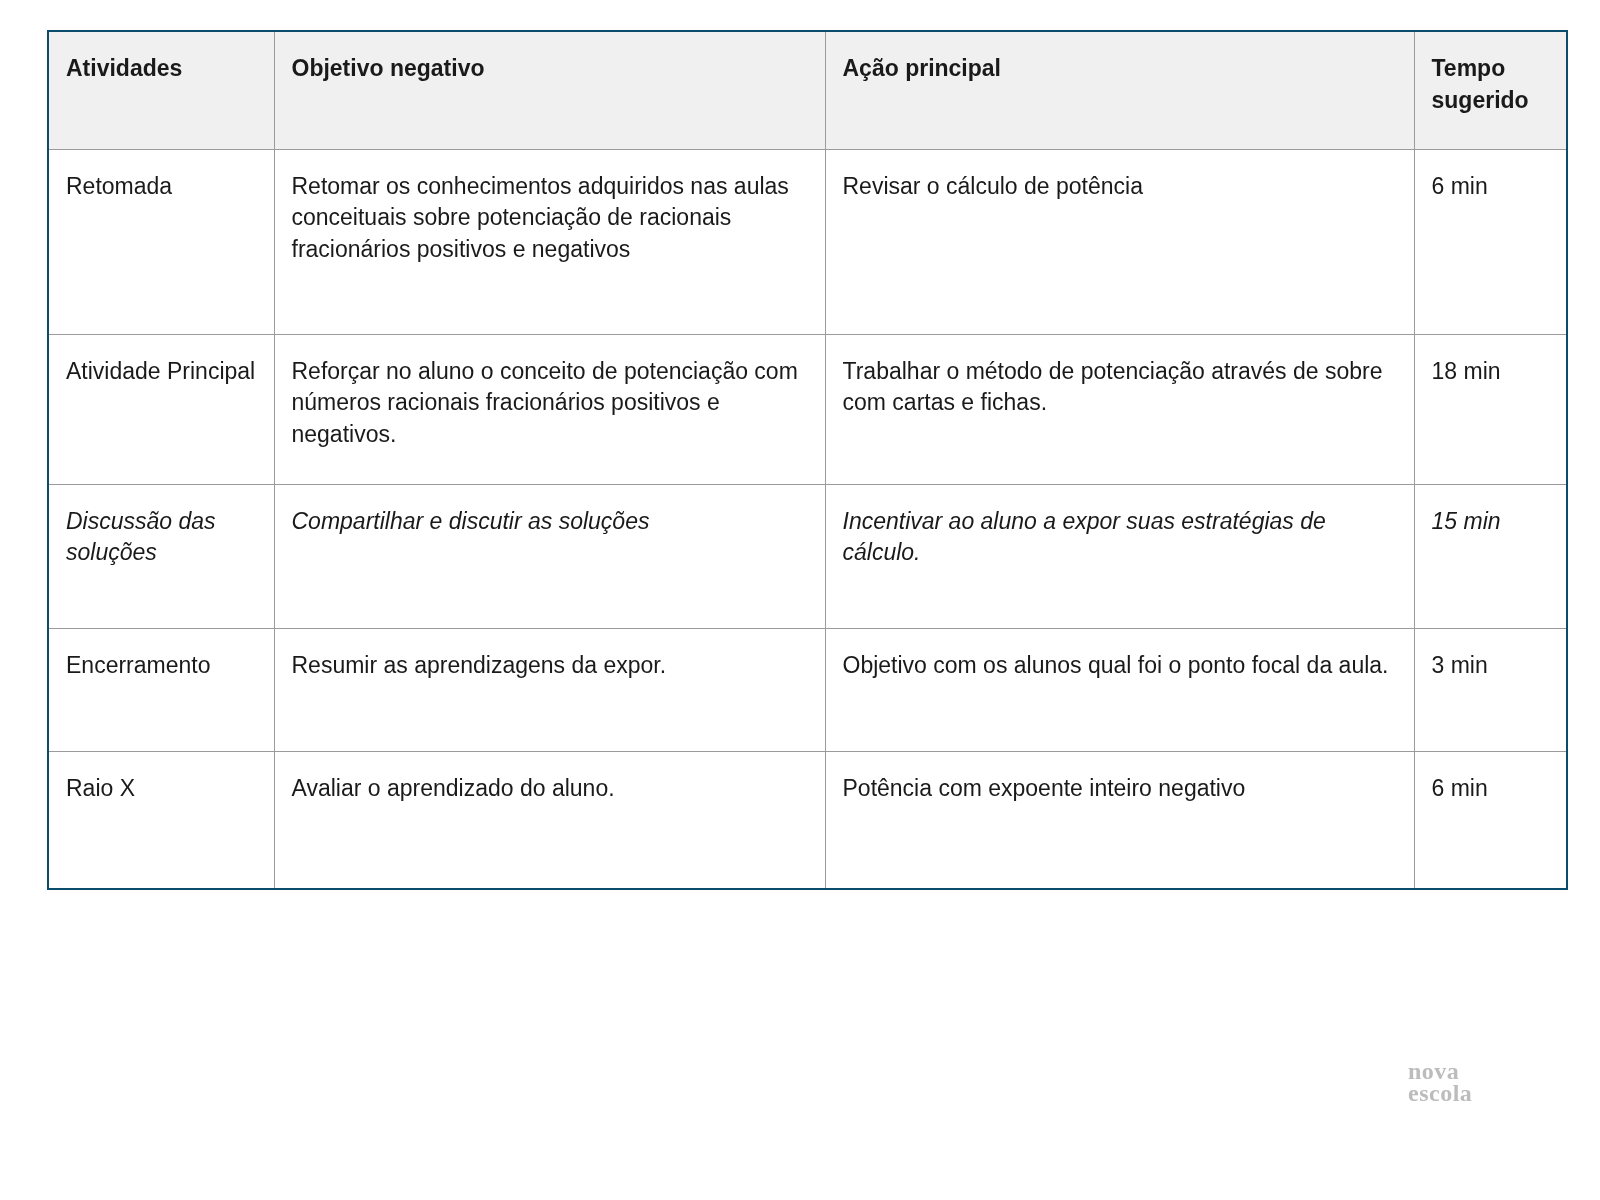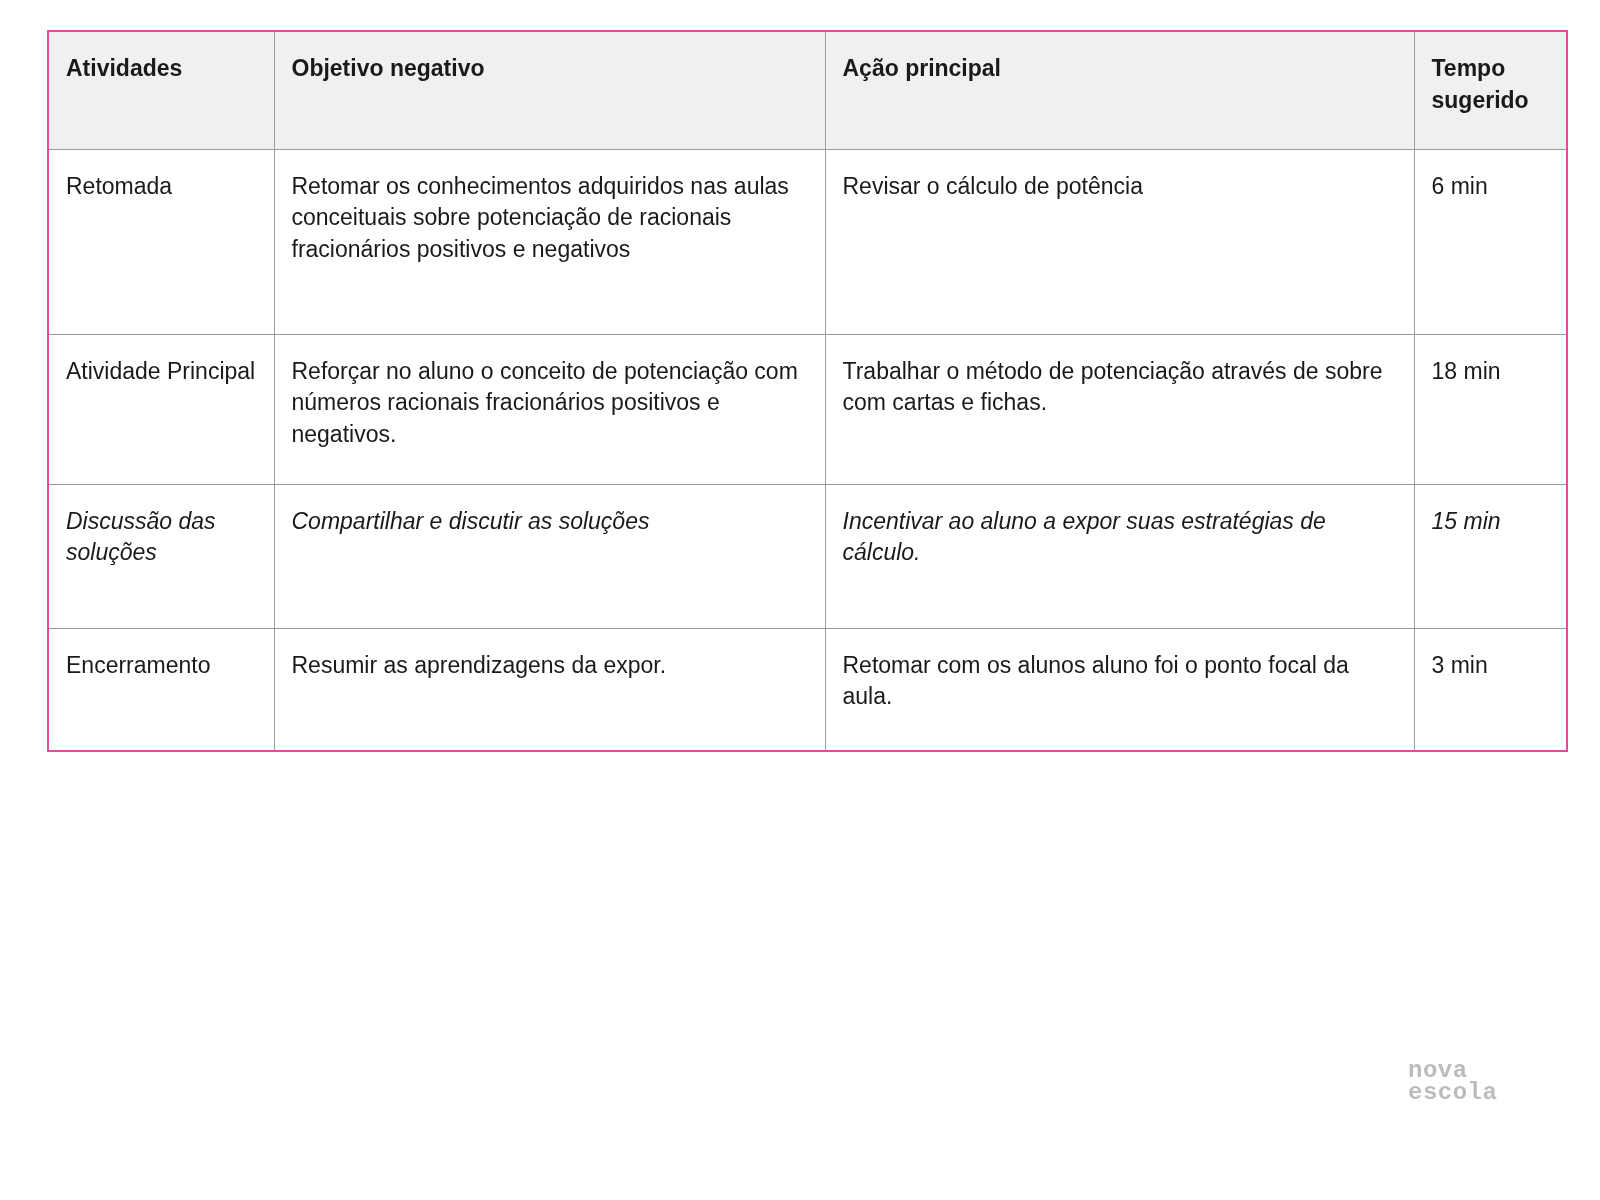--- a/index.html
+++ b/index.html
@@ -31,36 +31,36 @@
     text-align: left;
     padding: 21px 17px 16px 17px;
     font-size: 23px;
     line-height: 1.38;
     word-wrap: break-word;
   }
   table.lesson-table th {
     background: #f0f0f0;
     font-weight: bold;
   }
-  table.lesson-table { border: 2px solid #ec4899; }
+  table.lesson-table { border: 2px solid #0c4a6e; }
   col.c-atividade { width: 226px; }
   col.c-objetivo  { width: 551px; }
   col.c-acao      { width: 589px; }
   col.c-tempo     { width: 153px; }
   tr.hdr          { height: 118px; }
   tr.r0 { height: 185px; margin-top: 32px; }
   tr.r1 { height: 150px; margin-left: 48px; }
   tr.r2 { height: 144px; font-style: italic; }
   tr.r3 { height: 123px; }
   tr.r4 { height: 138px; }
   .watermark {
     position: absolute;
     left: 1408px;
     top: 1060px;
-    font-family: Liberation Mono, monospace;
+    font-family: Liberation Serif, serif;
     font-weight: bold;
     font-size: 24px;
     line-height: 0.93;
     color: #bcbcbc;
     letter-spacing: 0.5px;
     user-select: none;
   }
 </style>
 </head>
 <body>
@@ -101,24 +101,30 @@
     <tr class="r2">
       <td>Discussão das soluções</td>
       <td>Compartilhar e discutir as soluções</td>
       <td>Incentivar ao aluno a expor suas estratégias de cálculo.</td>
       <td>15 min</td>
     </tr>
 
     <tr class="r3">
       <td>Encerramento</td>
       <td>Resumir as aprendizagens da expor.</td>
-      <td>Retomar com os alunos aluno foi o ponto focal da aula.</td>
+      <td>Objetivo com os alunos qual foi o ponto focal da aula.</td>
       <td>3 min</td>
     </tr>
 
+    <tr class="r4">
+      <td>Raio X</td>
+      <td>Avaliar o aprendizado do aluno.</td>
+      <td>Potência com expoente inteiro negativo</td>
+      <td>6 min</td>
+    </tr>
   </tbody>
   </table>
 
   <div class="watermark">
     <div>nova</div>
     <div>escola</div>
   </div>
 
 </div>
 

